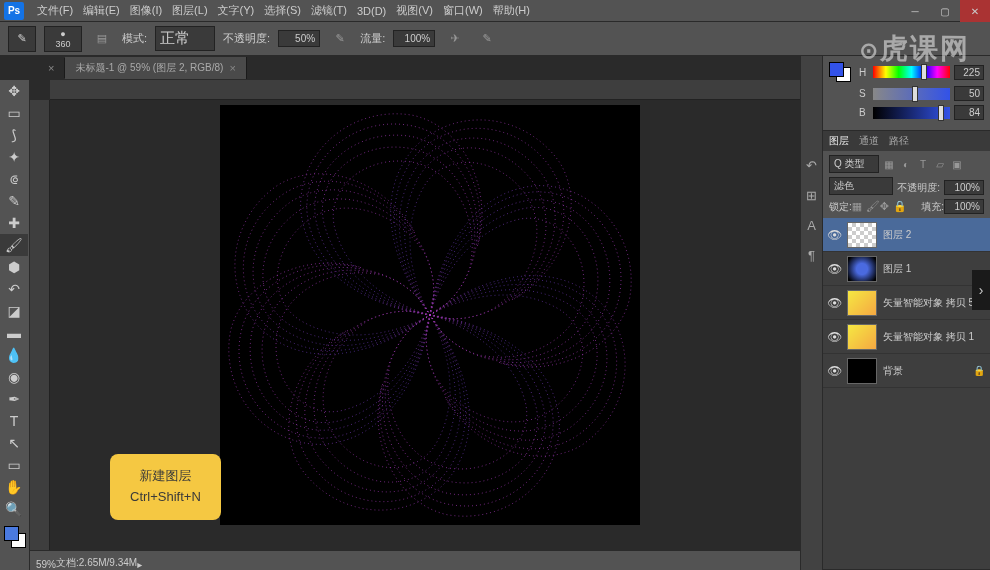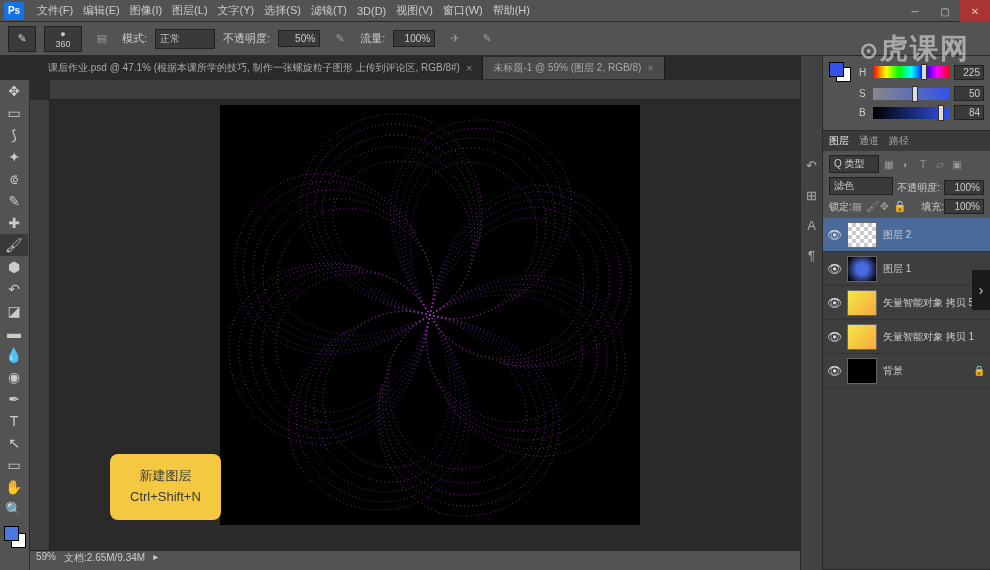--- a/index.html
+++ b/index.html
@@ -10,21 +10,21 @@
 .ps-logo { width: 20px; height: 18px; background: #1473e6; color: #fff; font-weight: bold; font-size: 10px; display: flex; align-items: center; justify-content: center; border-radius: 2px; margin-right: 8px; }
 .menu-item { padding: 3px 5px; cursor: default; }
 .win-controls { position: absolute; top: 0; right: 0; display: flex; }
 .win-btn { width: 30px; height: 22px; display: flex; align-items: center; justify-content: center; color: #ccc; font-size: 10px; }
 .win-close { background: #aa3333; }
 
 
 .optbar { height: 34px; background: #535353; display: flex; align-items: center; padding: 0 8px; font-size: 11px; color: #ccc; gap: 8px; border-bottom: 1px solid #2a2a2a; }
 .tool-preset { width: 28px; height: 26px; background: #3a3a3a; border: 1px solid #222; display: flex; align-items: center; justify-content: center; }
 .brush-thumb { width: 38px; height: 26px; background: #3a3a3a; border: 1px solid #222; display: flex; flex-direction: column; align-items: center; justify-content: center; font-size: 9px; }
-.opt-select { background: #3a3a3a; border: 1px solid #222; color: #ccc; padding: 2px 4px; font-size: 10px; min-width: 60px; }
+.opt-select { background: #3a3a3a; border: 1px solid #222; color: #ccc; padding: 2px 4px; font-size: 15px; min-width: 60px; }
 .opt-pct { background: #3a3a3a; border: 1px solid #222; color: #ccc; padding: 2px 4px; font-size: 10px; width: 42px; text-align: right; }
 .opt-icon { width: 24px; height: 24px; display: flex; align-items: center; justify-content: center; color: #999; }
 
 
 .tabsbar { height: 24px; background: #2a2a2a; display: flex; align-items: center; padding-left: 38px; font-size: 10px; color: #aaa; }
 .doc-tab { padding: 4px 10px; background: #2a2a2a; border-right: 1px solid #1a1a1a; display: flex; align-items: center; gap: 6px; }
 .doc-tab.active { background: #4a4a4a; }
 .tab-close { font-size: 11px; color: #888; }
 
 
@@ -89,21 +89,21 @@
 .layer-eye { width: 14px; color: #ddd; font-size: 12px; }
 .layer-thumb { width: 30px; height: 26px; border: 1px solid #666; background: #000; }
 .layer-thumb.checker { background: repeating-conic-gradient(#ccc 0 25%, #fff 0 50%) 0 0/8px 8px; }
 .layer-thumb.blue { background: radial-gradient(circle, #4a6ae0 30%, #000 90%); }
 .layer-thumb.yellow { background: linear-gradient(135deg, #f5e842, #f5a842); }
 .layer-lock { margin-left: auto; font-size: 10px; color: #999; }
 
 .expand-handle { position: absolute; right: 0; top: 270px; width: 18px; height: 40px; background: #1a1a1a; display: flex; align-items: center; justify-content: center; color: #ccc; font-size: 14px; z-index: 50; }
 
 
-.statusbar { position: absolute; left: 30px; bottom: 0; right: 190px; height: 20px; background: #535353; display: flex; align-items: flex-start; padding: 0 6px; font-size: 10px; color: #ccc; gap: 8px; border-top: 1px solid #2a2a2a; }
+.statusbar { position: absolute; left: 30px; bottom: 0; right: 190px; height: 20px; background: #535353; display: flex; align-items: flex-end; padding: 0 6px; font-size: 10px; color: #ccc; gap: 0; border-top: 1px solid #2a2a2a; }
 </style>
 </head>
 <body>
 
 <div class="menubar">
   <div class="ps-logo">Ps</div>
   <div class="menu-item">文件(F)</div>
   <div class="menu-item">编辑(E)</div>
   <div class="menu-item">图像(I)</div>
   <div class="menu-item">图层(L)</div>
@@ -134,21 +134,20 @@
   <div class="opt-pct">50%</div>
   <div class="opt-icon">✎</div>
   <span>流量:</span>
   <div class="opt-pct">100%</div>
   <div class="opt-icon">✈</div>
   <div class="opt-icon">✎</div>
 </div>
 
 <div class="tabsbar">
   <div class="doc-tab">
-    <span>课后作业.psd @ 47.1% (根据本课所学的技巧, 制作一张螺旋粒子图形 上传到评论区, RGB/8#)</span>
     <span class="tab-close">×</span>
   </div>
   <div class="doc-tab active">
     <span>未标题-1 @ 59% (图层 2, RGB/8)</span>
     <span class="tab-close">×</span>
   </div>
 </div>
 
 <div class="toolbar">
   <div class="tool">✥</div>

